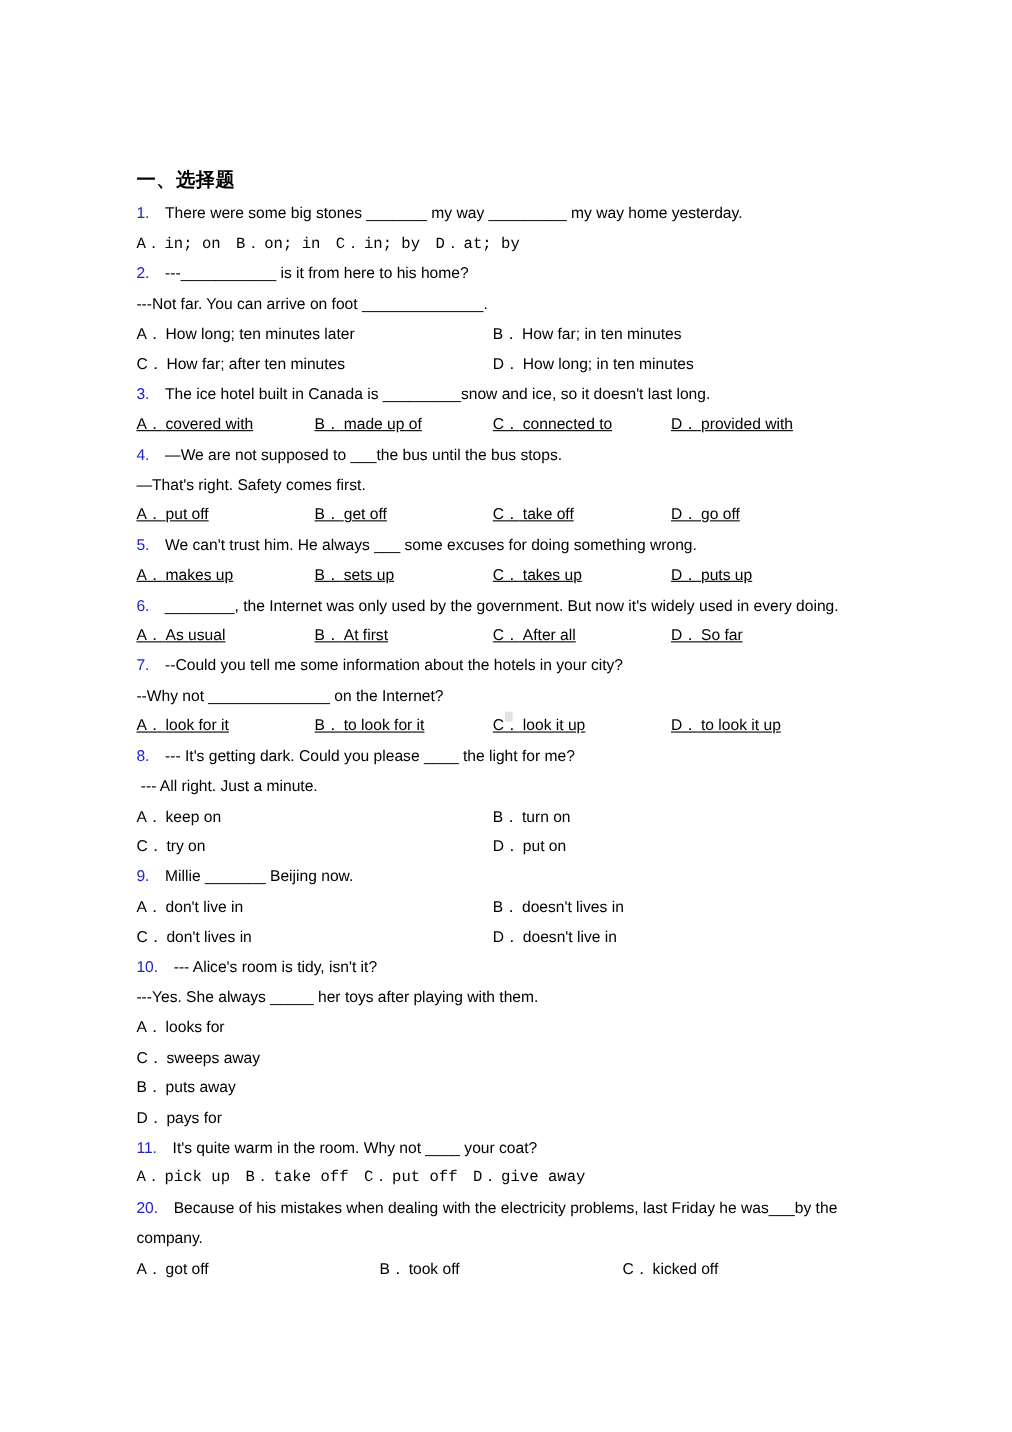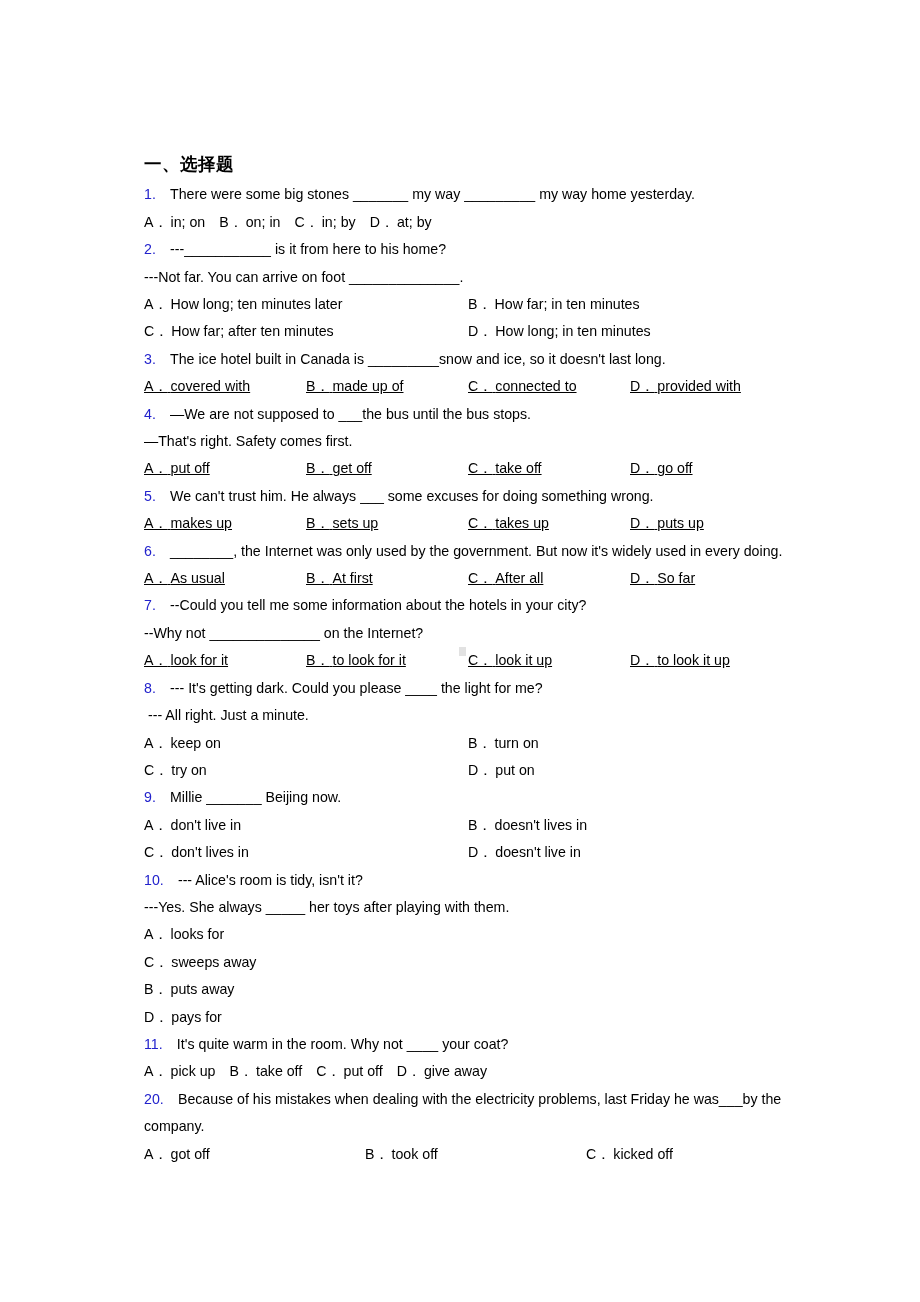--- a/index.html
+++ b/index.html
@@ -17,21 +17,21 @@
   }
   .page {
     position: absolute;
     left: 0; top: 0;
     width: 920px;
     height: 1302px;
     overflow: hidden;
   }
   .content {
     position: absolute;
-    left: 144px;
+    left: 124px;
     top: 152px;
     width: 680px;
   }
   .section-heading {
     font-size: 17.5px;
     font-weight: bold;
     letter-spacing: 0.5px;
     line-height: 1.45;
     margin: 0 0 4px 0;
     color: #000;
@@ -59,21 +59,21 @@
     display: flex;
     flex-direction: row;
     align-items: baseline;
   }
   .opt-row.cols4 > .opt { width: 162px; flex: 0 0 162px; text-decoration: underline; }
   .opt-row.cols4 > .opt:last-child { width: auto; flex: 0 0 auto; }
   .opt-row.cols3 > .opt { width: 221px; flex: 0 0 221px; }
   .opt-row.cols3 > .opt:last-child { width: auto; flex: 0 0 auto; }
   .opt-row.cols2 > .opt { width: 324px; flex: 0 0 324px; }
   .opt-row.cols2 > .opt:last-child { width: auto; flex: 0 0 auto; }
-  .opt-row.inline > .opt { flex: 0 0 auto; margin-right: 14px; }
+  .opt-row.inline > .opt { flex: 0 0 auto; margin-right: 14px; font-family: Liberation Mono, monospace; }
   .opt-row.stack { display: block; }
   .opt {
     white-space: pre;
   }
   .opt-label {
     letter-spacing: 0px;
   }
   .artifact {
     position: absolute;
     width: 7px;

